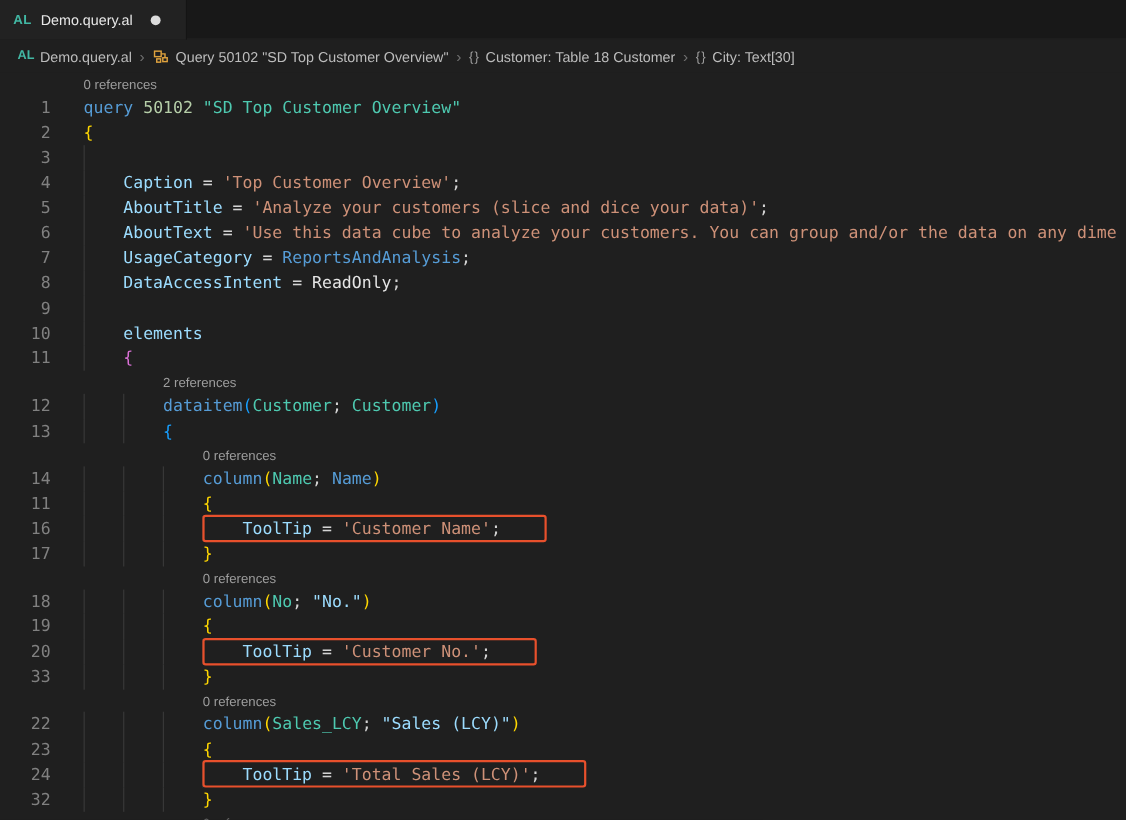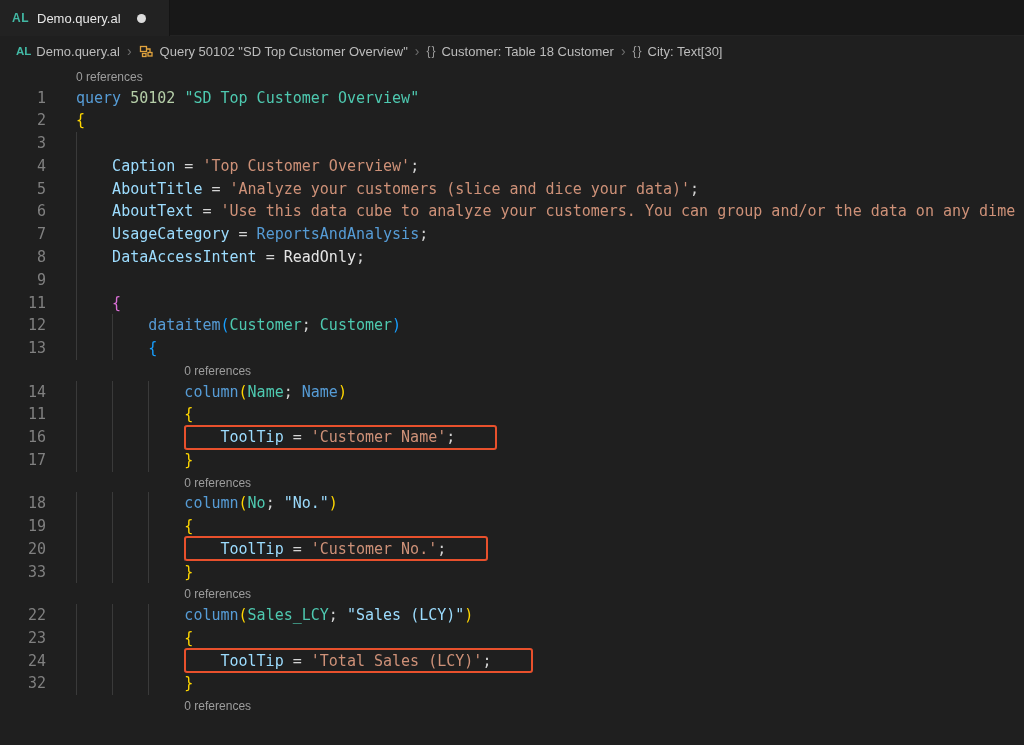--- a/index.html
+++ b/index.html
@@ -86,21 +86,23 @@
     <div class="row lens-row"><span class="lens" style="margin-left: 76px;">0 references</span></div>
     <div class="row code-row"><span class="gutter">1</span><span class="code-text" style="padding-left: 76px;"><span style="color: rgb(86, 156, 214);">query </span><span style="color: rgb(181, 206, 168);">50102 </span><span style="color: rgb(78, 201, 176);">"SD Top Customer Overview"</span></span></div>
     <div class="row code-row"><span class="gutter">2</span><span class="code-text" style="padding-left: 76px;"><span style="color: rgb(255, 215, 0);">{</span></span></div>
     <div class="row code-row"><span class="gutter">3</span><span class="guide" style="left: 76px;"></span></div>
     <div class="row code-row"><span class="gutter">4</span><span class="guide" style="left: 76px;"></span><span class="code-text" style="padding-left: 112.12px;"><span style="color: rgb(156, 220, 254);">Caption</span><span style="color: rgb(212, 212, 212);"> = </span><span style="color: rgb(206, 145, 120);">'Top Customer Overview'</span><span style="color: rgb(212, 212, 212);">;</span></span></div>
     <div class="row code-row"><span class="gutter">5</span><span class="guide" style="left: 76px;"></span><span class="code-text" style="padding-left: 112.12px;"><span style="color: rgb(156, 220, 254);">AboutTitle</span><span style="color: rgb(212, 212, 212);"> = </span><span style="color: rgb(206, 145, 120);">'Analyze your customers (slice and dice your data)'</span><span style="color: rgb(212, 212, 212);">;</span></span></div>
     <div class="row code-row"><span class="gutter">6</span><span class="guide" style="left: 76px;"></span><span class="code-text" style="padding-left: 112.12px;"><span style="color: rgb(156, 220, 254);">AboutText</span><span style="color: rgb(212, 212, 212);"> = </span><span style="color: rgb(206, 145, 120);">'Use this data cube to analyze your customers. You can group and/or the data on any dime</span></span></div>
     <div class="row code-row"><span class="gutter">7</span><span class="guide" style="left: 76px;"></span><span class="code-text" style="padding-left: 112.12px;"><span style="color: rgb(156, 220, 254);">UsageCategory</span><span style="color: rgb(212, 212, 212);"> = </span><span style="color: rgb(86, 156, 214);">ReportsAndAnalysis</span><span style="color: rgb(212, 212, 212);">;</span></span></div>
     <div class="row code-row"><span class="gutter">8</span><span class="guide" style="left: 76px;"></span><span class="code-text" style="padding-left: 112.12px;"><span style="color: rgb(156, 220, 254);">DataAccessIntent</span><span style="color: rgb(212, 212, 212);"> = </span><span style="color: #e5e5e5;">ReadOnly</span><span style="color: rgb(212, 212, 212);">;</span></span></div>
     <div class="row code-row"><span class="gutter">9</span><span class="guide" style="left: 76px;"></span><span class="code-text" style="padding-left: 112.12px;"></span></div>
+    <div class="row code-row"><span class="gutter">10</span><span class="guide" style="left: 76px;"></span><span class="code-text" style="padding-left: 112.12px;"><span style="color: rgb(156, 220, 254);">elements</span></span></div>
     <div class="row code-row"><span class="gutter">11</span><span class="guide" style="left: 76px;"></span><span class="code-text" style="padding-left: 112.12px;"><span style="color: rgb(218, 112, 214);">{</span></span></div>
+    <div class="row lens-row"><span class="lens" style="margin-left: 148.24px;">2 references</span></div>
     <div class="row code-row"><span class="gutter">12</span><span class="guide" style="left: 76px;"></span><span class="guide" style="left: 112.12px;"></span><span class="code-text" style="padding-left: 148.24px;"><span style="color: rgb(86, 156, 214);">dataitem</span><span style="color: rgb(23, 159, 255);">(</span><span style="color: rgb(78, 201, 176);">Customer</span><span style="color: rgb(212, 212, 212);">; </span><span style="color: rgb(78, 201, 176);">Customer</span><span style="color: rgb(23, 159, 255);">)</span></span></div>
     <div class="row code-row"><span class="gutter">13</span><span class="guide" style="left: 76px;"></span><span class="guide" style="left: 112.12px;"></span><span class="code-text" style="padding-left: 148.24px;"><span style="color: rgb(23, 159, 255);">{</span></span></div>
     <div class="row lens-row"><span class="lens" style="margin-left: 184.36px;">0 references</span></div>
     <div class="row code-row"><span class="gutter">14</span><span class="guide" style="left: 76px;"></span><span class="guide" style="left: 112.12px;"></span><span class="guide" style="left: 148.24px;"></span><span class="code-text" style="padding-left: 184.36px;"><span style="color: rgb(86, 156, 214);">column</span><span style="color: rgb(255, 215, 0);">(</span><span style="color: rgb(78, 201, 176);">Name</span><span style="color: rgb(212, 212, 212);">; </span><span style="color: rgb(86, 156, 214);">Name</span><span style="color: rgb(255, 215, 0);">)</span></span></div>
     <div class="row code-row"><span class="gutter">11</span><span class="guide" style="left: 76px;"></span><span class="guide" style="left: 112.12px;"></span><span class="guide" style="left: 148.24px;"></span><span class="code-text" style="padding-left: 184.36px;"><span style="color: rgb(255, 215, 0);">{</span></span></div>
     <div class="row code-row"><span class="gutter">16</span><span class="guide" style="left: 76px;"></span><span class="guide" style="left: 112.12px;"></span><span class="guide" style="left: 148.24px;"></span><span class="guide" style="left: 184.36px;"></span><span class="code-text" style="padding-left: 220.48px;"><span style="color: rgb(156, 220, 254);">ToolTip</span><span style="color: rgb(212, 212, 212);"> = </span><span style="color: rgb(206, 145, 120);">'Customer Name'</span><span style="color: rgb(212, 212, 212);">;</span></span><span class="hl-box" style="left: 184.36px; width: 312.78px;"></span></div>
     <div class="row code-row"><span class="gutter">17</span><span class="guide" style="left: 76px;"></span><span class="guide" style="left: 112.12px;"></span><span class="guide" style="left: 148.24px;"></span><span class="code-text" style="padding-left: 184.36px;"><span style="color: rgb(255, 215, 0);">}</span></span></div>
     <div class="row lens-row"><span class="lens" style="margin-left: 184.36px;">0 references</span></div>
     <div class="row code-row"><span class="gutter">18</span><span class="guide" style="left: 76px;"></span><span class="guide" style="left: 112.12px;"></span><span class="guide" style="left: 148.24px;"></span><span class="code-text" style="padding-left: 184.36px;"><span style="color: rgb(86, 156, 214);">column</span><span style="color: rgb(255, 215, 0);">(</span><span style="color: rgb(78, 201, 176);">No</span><span style="color: rgb(212, 212, 212);">; </span><span style="color: rgb(156, 220, 254);">"No."</span><span style="color: rgb(255, 215, 0);">)</span></span></div>
     <div class="row code-row"><span class="gutter">19</span><span class="guide" style="left: 76px;"></span><span class="guide" style="left: 112.12px;"></span><span class="guide" style="left: 148.24px;"></span><span class="code-text" style="padding-left: 184.36px;"><span style="color: rgb(255, 215, 0);">{</span></span></div>

